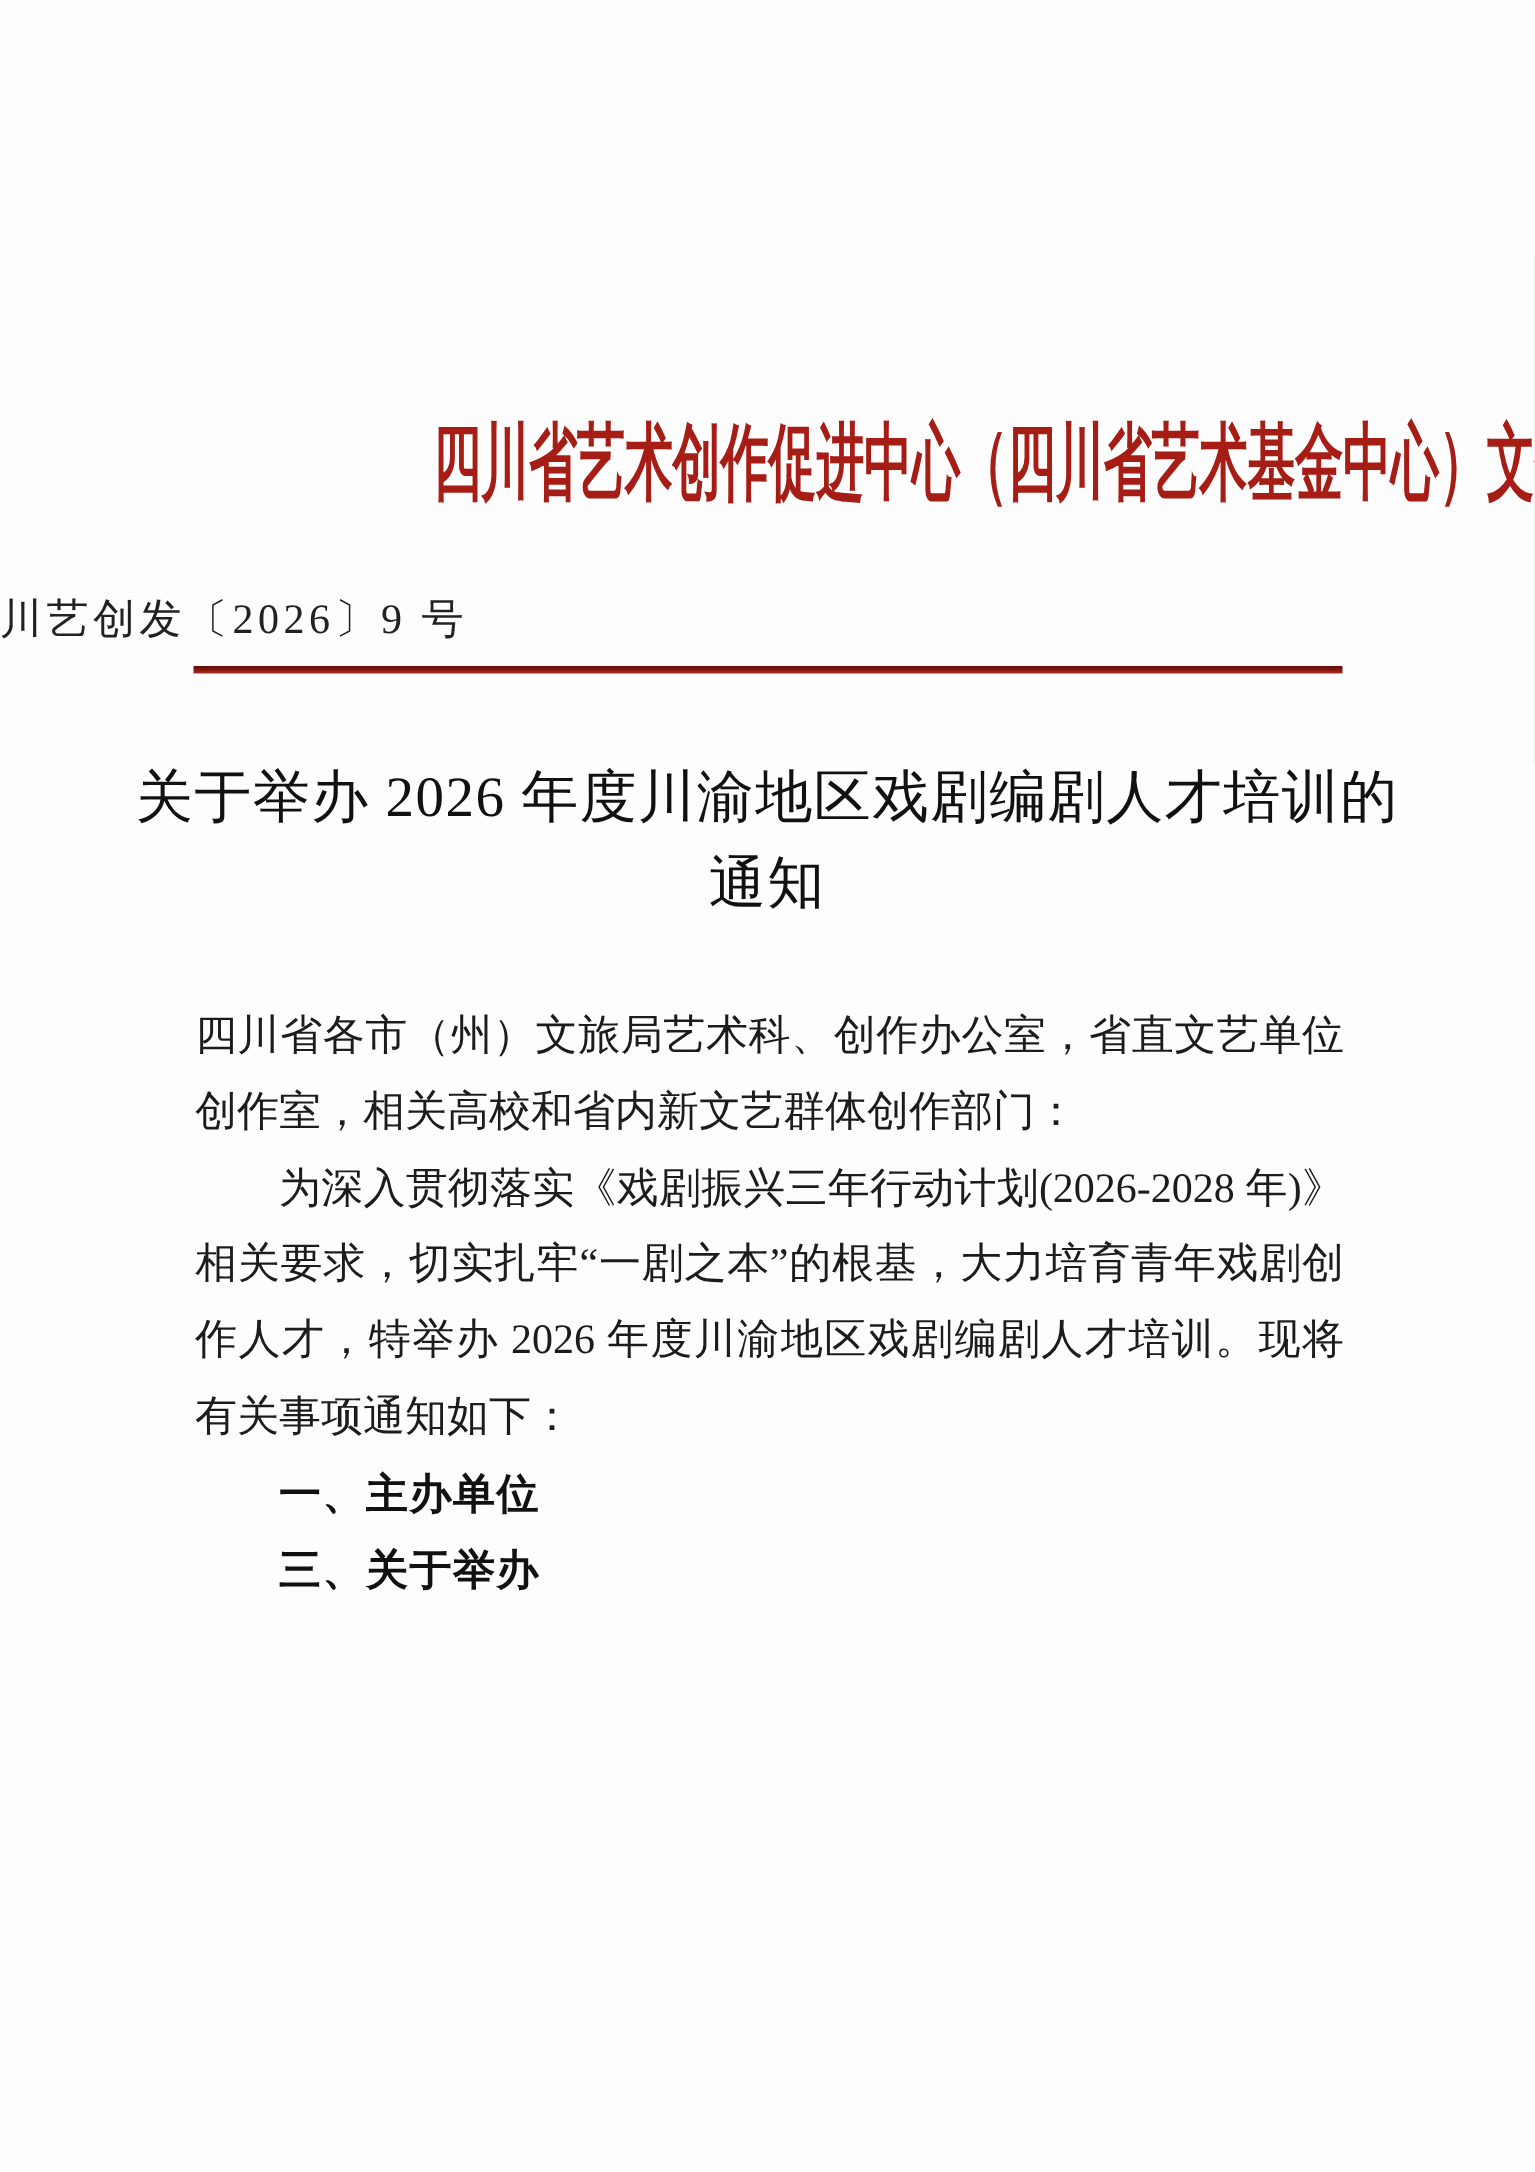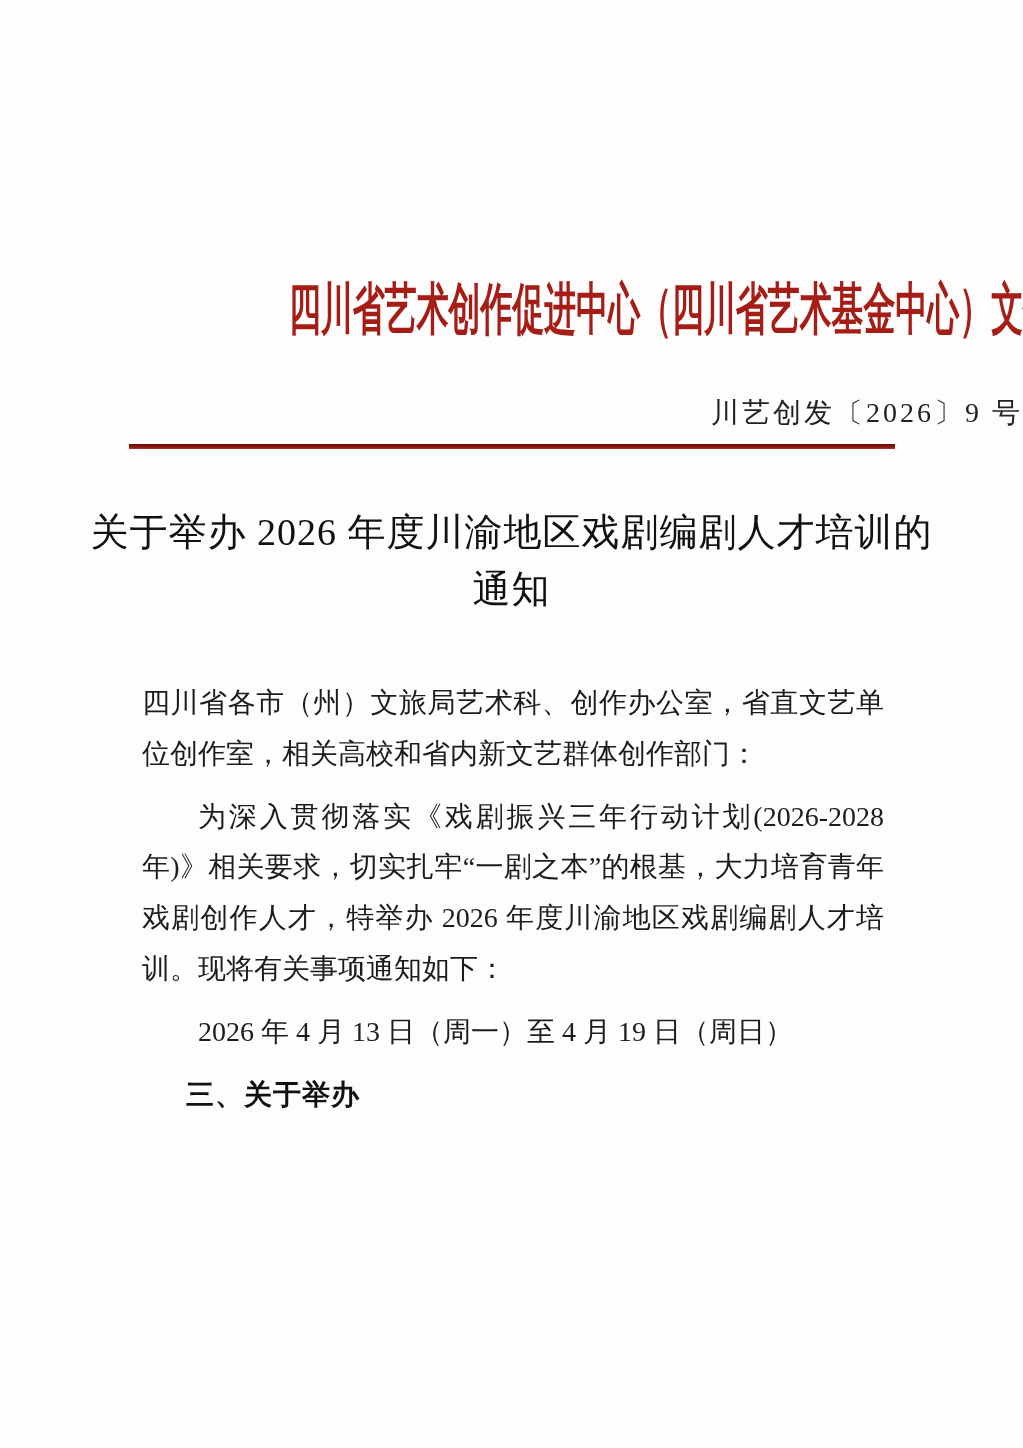--- a/index.html
+++ b/index.html
@@ -34,21 +34,21 @@
     display: inline-block;
     transform: scaleX(0.57);
     transform-origin: center;
   }
   
   .doc-number {
     position: absolute;
     top: 394px;
     left: 0;
     width: 100%;
-    text-align: right;
+    text-align: left;
     font-size: 28px;
     letter-spacing: 3px;
     color: #222222;
   }
   
   .red-divider {
     position: absolute;
     top: 444px;
     left: 129px;
     width: 766px;
@@ -75,21 +75,21 @@
     top: 666px;
     left: 130px;
     width: 766px;
     font-size: 28px;
     line-height: 50.8px;
     text-align: justify;
     text-justify: inter-ideograph;
     color: #1c1c1c;
   }
   .body-block p {
-    margin: 12px;
+    margin: 0;
     text-indent: 2em;
   }
   .body-block p.no-indent {
     text-indent: 0;
   }
   .body-block .section-heading {
     margin: 0;
     text-indent: 2em;
     font-family: "Liberation Sans", "DejaVu Sans", sans-serif;
     font-weight: bold;
@@ -114,19 +114,19 @@
 
   <h1 class="doc-title">
     <span>关于举办 2026 年度川渝地区戏剧编剧人才培训的</span><br>
     <span>通知</span>
   </h1>
 
   <div class="body-block">
     <p class="no-indent">四川省各市（州）文旅局艺术科、创作办公室，省直文艺单位创作室，相关高校和省内新文艺群体创作部门：</p>
     <p>为深入贯彻落实《戏剧振兴三年行动计划(2026-2028 年)》相关要求，切实扎牢“一剧之本”的根基，大力培育青年戏剧创作人才，特举办 2026 年度川渝地区戏剧编剧人才培训。现将有关事项通知如下：</p>
 
+    <p class="section-heading">一、主办单位</p>
 
-    <p class="no-indent" style="text-indent:2em">2026 年 4 月 13 日（周一）至 4 月 19 日（周日）</p>
 
     <p class="section-heading">三、关于举办</p>
   </div>
 
 </div>
 
 </body></html>

